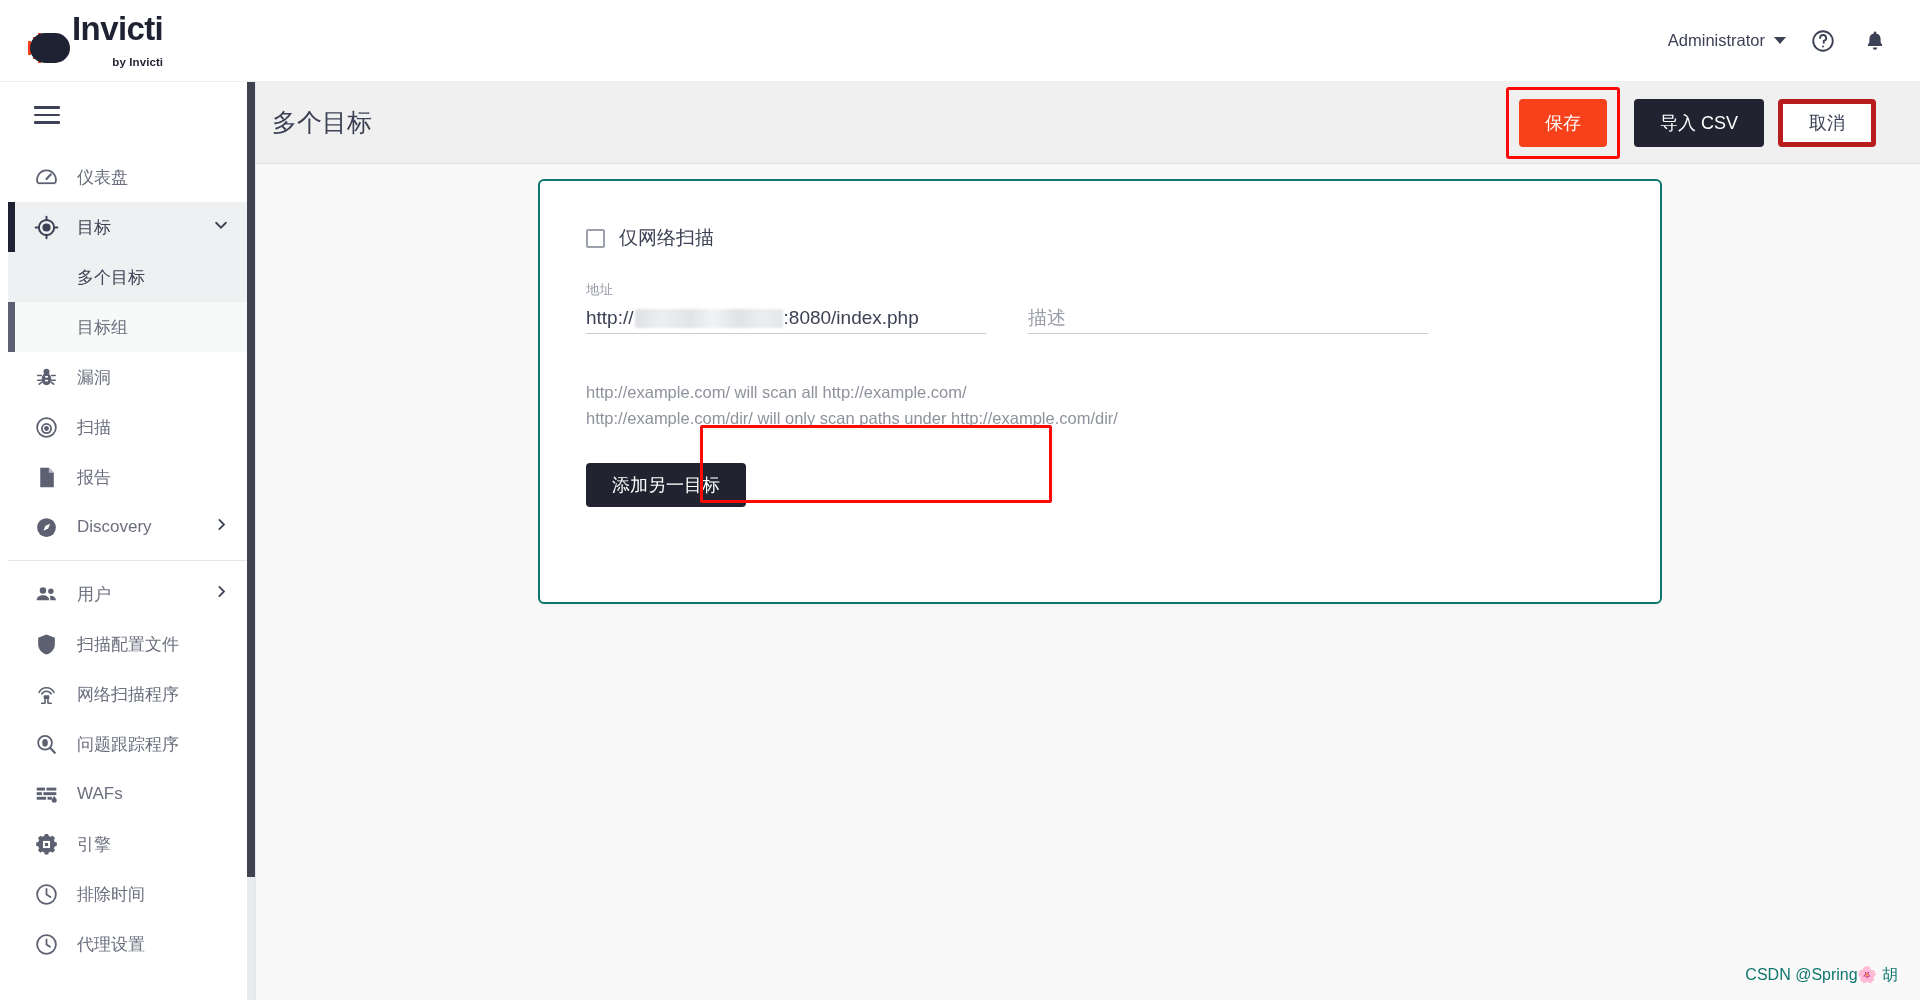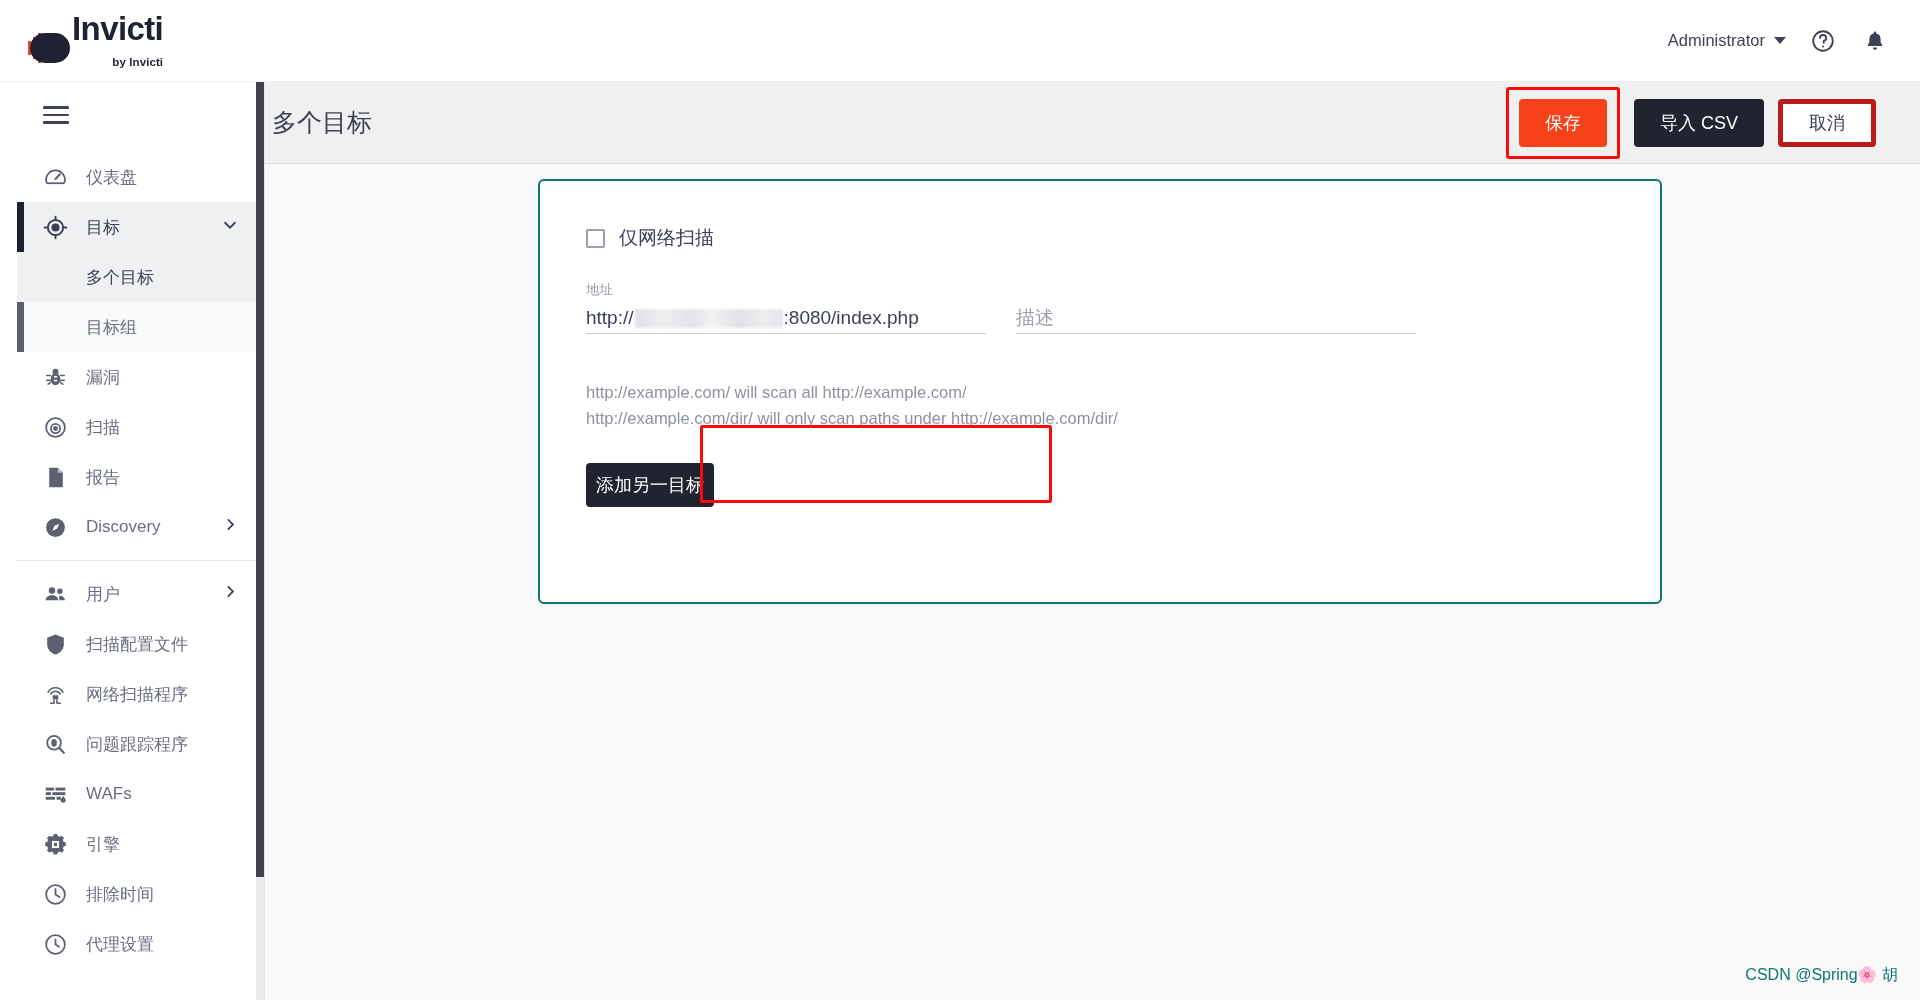--- a/index.html
+++ b/index.html
@@ -39,21 +39,21 @@
     width: 0; height: 0; border-left: 6px solid transparent;
     border-right: 6px solid transparent; border-top: 7px solid #3d4155;
   }
   .icon-btn {
     width: 30px; height: 30px; display: flex; align-items: center;
     justify-content: center; cursor: pointer; color: #3d4155;
   }
 
   
   .sidebar {
-    position: absolute; top: 82px; left: 17px; width: 248px; height: 918px;
+    position: absolute; top: 82px; left: 8px; width: 248px; height: 918px;
     background: #ffffff; border-right: 1px solid #e4e6e9;
     overflow: hidden; z-index: 30;
   }
   .sidebar-scroll { width: 248px; height: 918px; position: relative; }
   .hamburger-row {
     height: 66px; display: flex; align-items: center; padding-left: 26px;
     cursor: pointer;
   }
   .hamburger { display: flex; flex-direction: column; gap: 5px; }
   .hamburger span {
@@ -148,21 +148,21 @@
     width: 19px; height: 19px; border: 2px solid #9ca0ab;
     border-radius: 2px; background: #ffffff; cursor: pointer;
   }
   .check-label { font-size: 19px; color: #3d4155; }
 
   .fields-row {
     display: flex; margin-top: 30px; gap: 30px;
   }
   .field { position: relative; }
   .field-addr { width: 400px; }
-  .field-desc { width: 400px; }
+  .field-desc { width: 400px; margin-left: 12px; }
   .field-caption {
     font-size: 13.5px; color: #9a9ea8; margin-bottom: 5px; height: 17px;
   }
   .field-value {
     font-size: 19px; color: #3d4155; height: 30px; display: flex;
     align-items: center;
   }
   .field-placeholder {
     font-size: 19px; color: #9a9ea8; height: 30px; display: flex;
     align-items: center;
@@ -180,21 +180,21 @@
     border: 3px solid #fa0a08; border-radius: 2px; pointer-events: none;
     z-index: 5;
   }
 
   .hint {
     margin-top: 46px; font-size: 16.5px; color: #8e929c; line-height: 1.55;
   }
   .btn-add {
     margin-top: 32px; background: #212330; color: #ffffff;
     border: none; border-radius: 4px; font-size: 18px;
-    padding: 0 10px; height: 44px; cursor: pointer;
+    padding: 0 26px; height: 44px; cursor: pointer;
     font-family: "Liberation Sans", "DejaVu Sans", sans-serif;
   }
 
   .watermark {
     position: absolute; right: 22px; bottom: 14px;
     font-size: 16px; color: #0f766e; z-index: 50;
     font-family: "Liberation Sans", "DejaVu Sans", sans-serif;
   }
 </style>
 </head>

